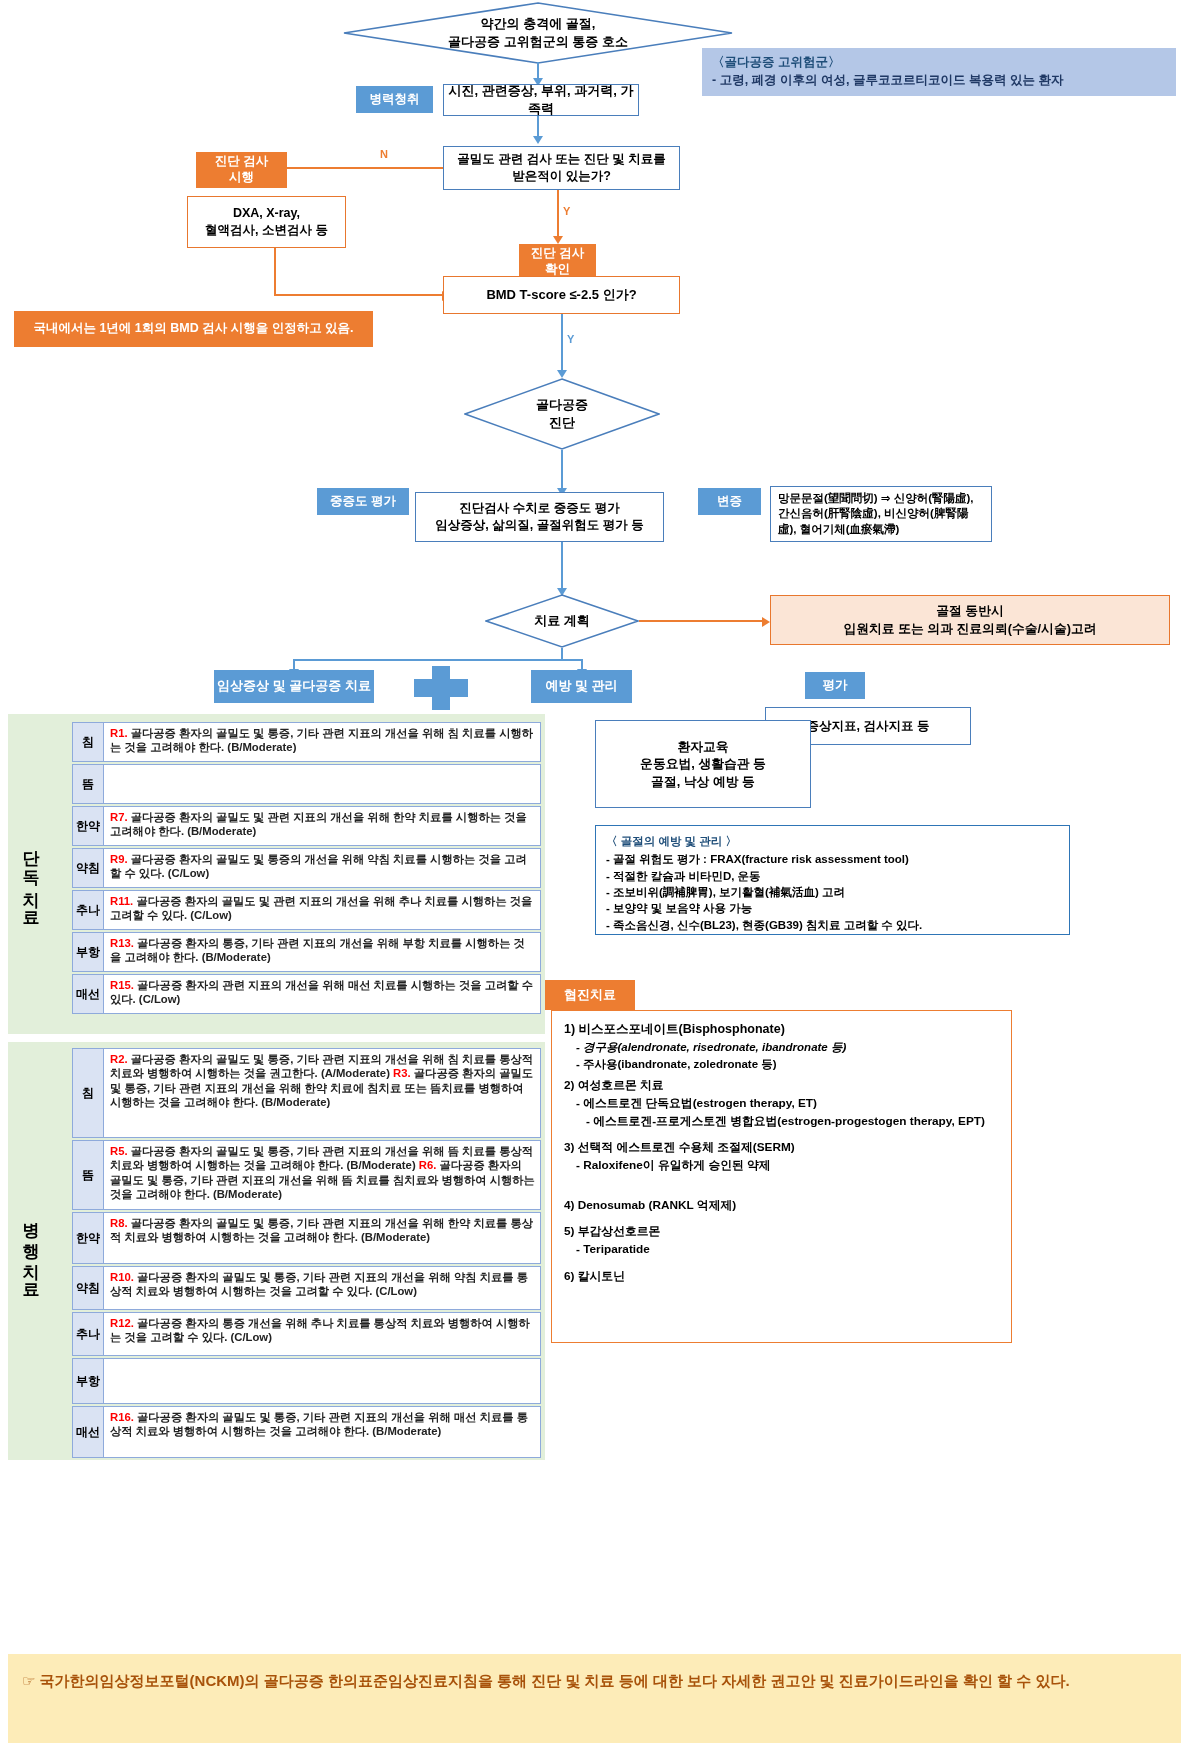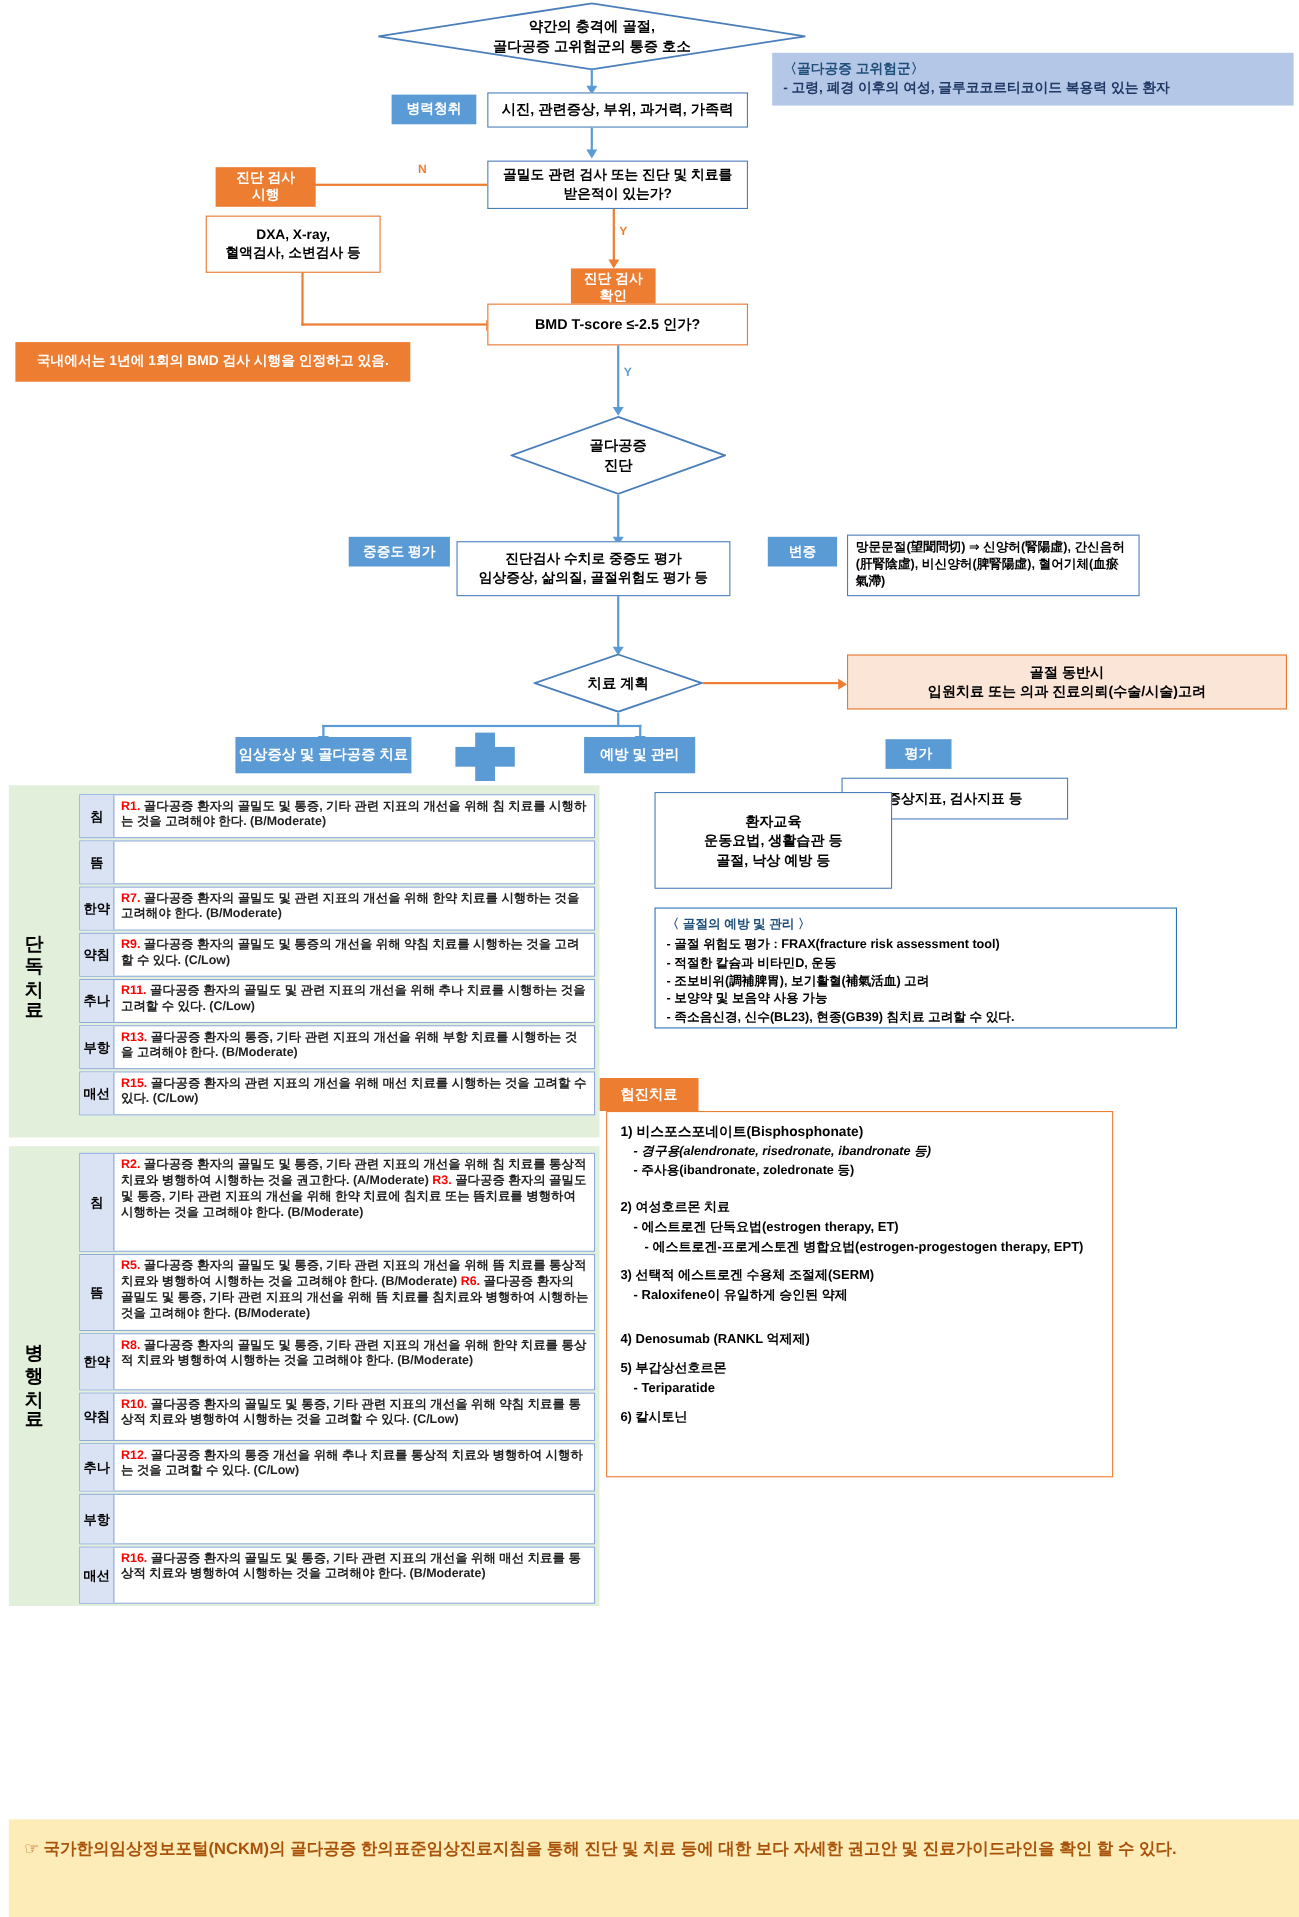--- a/index.html
+++ b/index.html
@@ -114,21 +114,21 @@
     <polygon points="195,1 389,31 195,61 1,31" fill="#ffffff" stroke="#4a7ebb" stroke-width="1.6"></polygon>
   </svg>
   <div class="dlabel" style="font-size:13px;white-space:pre-line;">약간의 충격에 골절,
 골다공증 고위험군의 통증 호소</div>
 </div>
 
 <div class="ln" style="left:537px;top:62px;width:2px;height:18px;"></div>
 <div class="arrowhead ar-down" style="left:533px;top:78px;"></div>
 
 <div class="blue-tag abs" style="left:356px;top:86px;width:77px;height:27px;font-size:12.5px;">병력청취</div>
-<div class="blue-box abs" style="left:443px;top:84px;width:237px;height:32px;font-size:13px;">시진, 관련증상, 부위, 과거력, 가족력</div>
+<div class="blue-box abs" style="left:443px;top:84px;width:196px;height:32px;font-size:13px;">시진, 관련증상, 부위, 과거력, 가족력</div>
 
 <div class="ln" style="left:537px;top:116px;width:2px;height:22px;"></div>
 <div class="arrowhead ar-down" style="left:533px;top:136px;"></div>
 
 <div class="blue-box abs" style="left:443px;top:146px;width:237px;height:44px;font-size:12.5px;white-space:pre-line;">골밀도 관련 검사 또는 진단 및 치료를
 받은적이 있는가?</div>
 
 <div class="ln o" style="left:285px;top:167px;width:158px;height:2px;"></div>
 <div class="arrowhead ar-left o" style="left:277px;top:164px;"></div>
 <div class="yn" style="left:380px;top:148px;">N</div>
@@ -167,21 +167,21 @@
 </div>
 
 <div class="ln" style="left:561px;top:450px;width:2px;height:40px;"></div>
 <div class="arrowhead ar-down" style="left:557px;top:488px;"></div>
 
 <div class="blue-tag abs" style="left:317px;top:488px;width:92px;height:27px;font-size:12.5px;">중증도 평가</div>
 <div class="blue-box abs" style="left:415px;top:492px;width:249px;height:50px;font-size:12.5px;white-space:pre-line;">진단검사 수치로 중증도 평가
 임상증상, 삶의질, 골절위험도 평가 등</div>
 
 <div class="blue-tag abs" style="left:698px;top:488px;width:63px;height:27px;font-size:12.5px;">변증</div>
-<div class="blue-box abs" style="left:770px;top:486px;width:266px;height:56px;font-size:11.5px;padding:3px 7px;text-align:left;justify-content:center;">
+<div class="blue-box abs" style="left:770px;top:486px;width:222px;height:56px;font-size:11.5px;padding:3px 7px;text-align:left;justify-content:center;">
   <span>망문문절(望聞問切) ⇒ 신양허(腎陽虛), 간신음허(肝腎陰虛), 비신양허(脾腎陽虛), 혈어기체(血瘀氣滯)</span>
 </div>
 
 <div class="ln" style="left:561px;top:542px;width:2px;height:48px;"></div>
 <div class="arrowhead ar-down" style="left:557px;top:588px;"></div>
 
 <div class="diamond" style="left:485px;top:594px;width:154px;height:54px;">
   <svg width="154" height="54" viewBox="0 0 154 54">
     <polygon points="77,1 153,27 77,53 1,27" fill="#ffffff" stroke="#4a7ebb" stroke-width="1.6"></polygon>
   </svg>
@@ -223,21 +223,21 @@
   <div>- 조보비위(調補脾胃), 보기활혈(補氣活血) 고려</div>
   <div>- 보양약 및 보음약 사용 가능</div>
   <div>- 족소음신경, 신수(BL23), 현종(GB39) 침치료 고려할 수 있다.</div>
 </div>
 
 <div class="orange-tag abs" style="left:545px;top:980px;width:90px;height:30px;font-size:13px;">협진치료</div>
 <div class="info-orange" style="left:551px;top:1010px;width:435px;height:313px;">
   <div style="font-size:12.5px;">1)   비스포스포네이트(Bisphosphonate)</div>
   <div style="font-size:11.5px;margin-left:12px;font-style:italic;">-  경구용(alendronate, risedronate, ibandronate 등)</div>
   <div style="font-size:11.5px;margin-left:12px;">-  주사용(ibandronate, zoledronate 등)</div>
-  <div style="margin-top:16px;">2) 여성호르몬 치료</div>
+  <div style="margin-top:4px;">2) 여성호르몬 치료</div>
   <div style="margin-left:12px;">-  에스트로겐 단독요법(estrogen therapy, ET)</div>
   <div style="margin-left:22px;">-  에스트로겐-프로게스토겐 병합요법(estrogen-progestogen therapy, EPT)</div>
   <div style="margin-top:9px;">3) 선택적 에스트로겐 수용체 조절제(SERM)</div>
   <div style="margin-left:12px;">-  Raloxifene이 유일하게 승인된 약제</div>
   <div style="margin-top:22px;">4) Denosumab (RANKL 억제제)</div>
   <div style="margin-top:9px;">5) 부갑상선호르몬</div>
   <div style="margin-left:12px;">-  Teriparatide</div>
   <div style="margin-top:9px;">6) 칼시토닌</div>
 </div>
 

